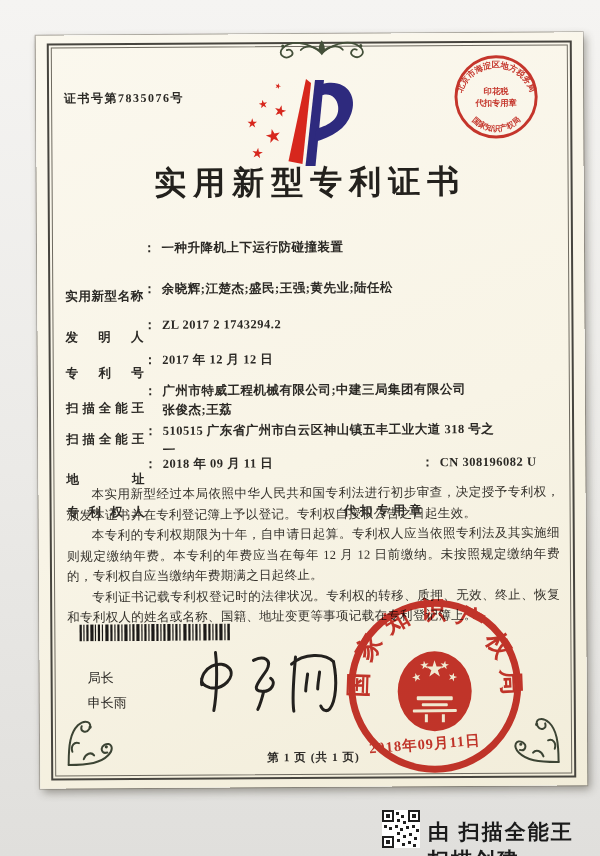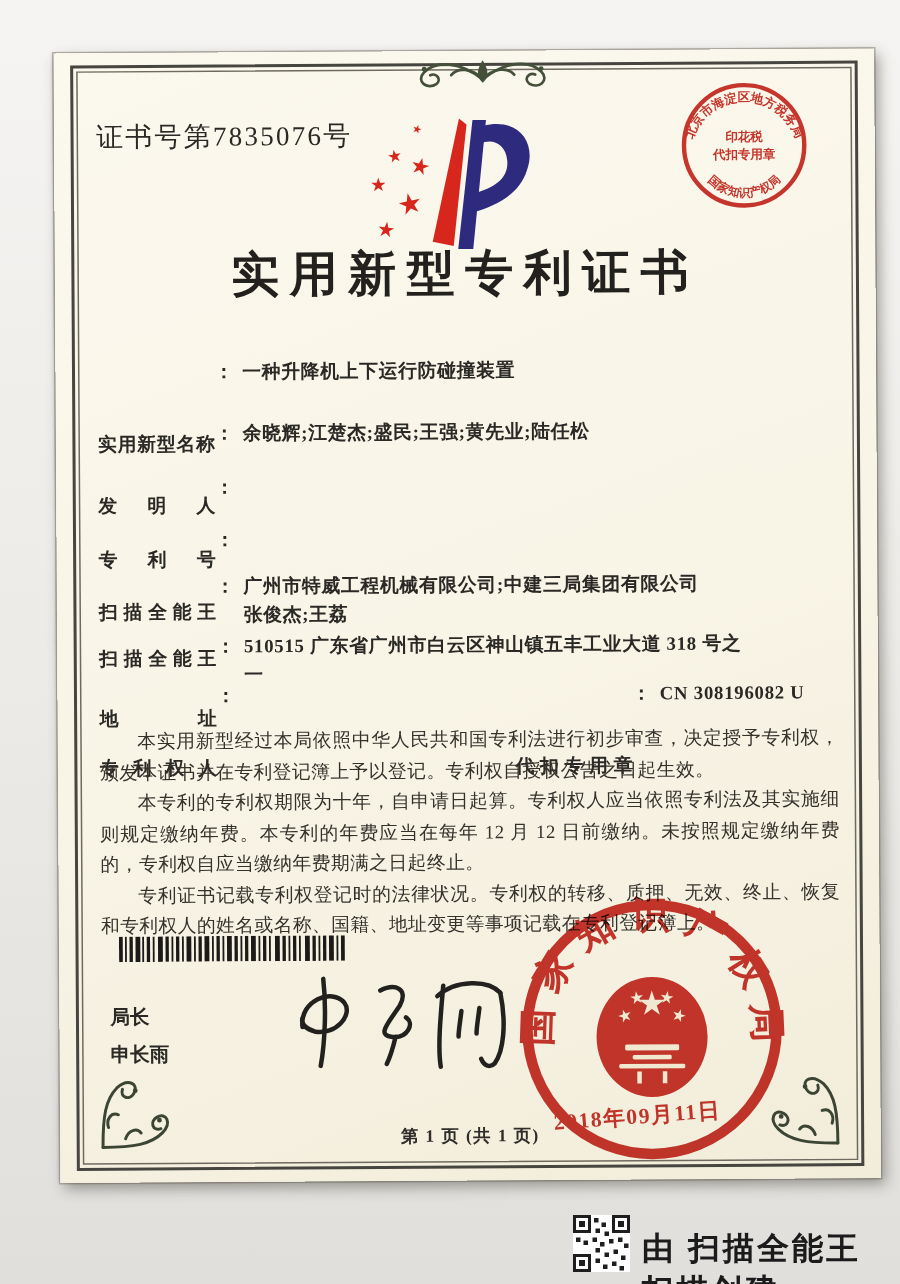--- a/index.html
+++ b/index.html
@@ -9,35 +9,35 @@
     font-family:"Liberation Serif","DejaVu Serif",serif;
   }
   .page{
     position:absolute;left:38px;top:34px;width:547px;height:753px;
     background:linear-gradient(160deg,#fbf8ee 0%,#f8f4e6 55%,#f2edda 100%);
     transform:rotate(-0.35deg);
     box-shadow:3px 4px 9px rgba(60,55,45,.45),-1px 0 2px rgba(90,85,75,.25),0 0 0 1px #bab7af;
   }
   .frame-outer{position:absolute;inset:8px 11px;border:2px solid #47453f;}
   .frame-inner{position:absolute;inset:2px;border:1px solid #6e6a60;}
-  .cert-no{position:absolute;left:28px;top:44px;font-size:18px;font-weight:normal;color:#2b2925;letter-spacing:1.5px;}
+  .cert-no{position:absolute;left:28px;top:55px;font-size:12px;font-weight:bold;color:#2b2925;letter-spacing:1.5px;}
   .logo{position:absolute;left:206px;top:40px;width:118px;height:94px;}
   .tax-seal{position:absolute;left:416px;top:20px;width:88px;height:88px;opacity:.92;mix-blend-mode:multiply;z-index:4;}
   .title{position:absolute;left:0;right:0;top:127px;text-align:center;font-size:32px;font-weight:bold;letter-spacing:7px;color:#23211d;}
   .frow{position:absolute;left:28px;right:18px;font-size:12.5px;font-weight:bold;color:#2b2925;line-height:19px;display:flex;align-items:flex-start;}
   .flabel{display:inline-block;width:78px;text-align:justify;text-align-last:justify;flex:none;margin-top:48px;}
   .colon{flex:none;}
   .fvalue{margin-left:6px;letter-spacing:.5px;}
   .r-name{top:204px;}.r-inv{top:245px;}.r-pno{top:281px;}.r-fdate{top:316px;}
   .r-patentee{top:347px;}.r-addr{top:387px;}.r-grant{top:420px;}
   .pair2{position:absolute;left:277px;top:0;display:flex;}
   .paras{position:absolute;left:28px;right:26px;top:449px;color:#35322c;}
   .paras p{margin:0;font-size:12.5px;line-height:20.5px;text-indent:2em;text-align:justify;letter-spacing:.3px;}
   .barcode{position:absolute;left:40px;top:589px;width:152px;height:17px;}
-  .director{position:absolute;left:34px;top:630px;font-size:13px;font-weight:bold;color:#2b2925;line-height:25px;}
+  .director{position:absolute;left:48px;top:630px;font-size:13px;font-weight:normal;color:#2b2925;line-height:25px;}
   .signature{position:absolute;left:148px;top:610px;width:175px;height:72px;}
   .office-seal{position:absolute;left:300px;top:563px;width:190px;height:190px;opacity:.92;mix-blend-mode:multiply;z-index:4;}
   .page-info{position:absolute;left:0;right:0;top:716px;text-align:center;font-size:11.5px;font-weight:bold;letter-spacing:1px;color:#2f2d29;}
   .ornament-top{position:absolute;left:186px;top:-7px;width:175px;height:30px;z-index:2;}
   .flourish{position:absolute;width:66px;height:66px;z-index:2;}
   .flourish.bl{left:8px;bottom:6px;}
   .flourish.br{right:8px;bottom:6px;transform:scaleX(-1);}
   .qr{position:absolute;left:382px;top:810px;width:38px;height:38px;}
   .scan-note{position:absolute;left:428px;top:818px;font-size:21px;font-weight:bold;letter-spacing:2px;color:#1b1b1b;font-family:"Liberation Sans","DejaVu Sans",sans-serif;}
   svg text{font-family:"Liberation Serif","DejaVu Serif",serif;}
@@ -125,44 +125,47 @@
     <span class="fvalue">一种升降机上下运行防碰撞装置</span>
   </div>
   <div class="frow r-inv">
     <span class="flabel">发明人</span>
       <span class="colon">：</span>
     <span class="fvalue">余晓辉;江楚杰;盛民;王强;黄先业;陆任松</span>
   </div>
   <div class="frow r-pno">
     <span class="flabel">专利号</span>
       <span class="colon">：</span>
+    <span class="fvalue">ZL 2017 2 1743294.2</span>
   </div>
   <div class="frow r-fdate">
     <span class="flabel">扫描全能王</span>
       <span class="colon">：</span>
+    <span class="fvalue">2017 年 12 月 12 日</span>
   </div>
   <div class="frow r-patentee">
     <span class="flabel">扫描全能王</span>
       <span class="colon">：</span>
     <span class="fvalue">
         <span style="display:block">广州市特威工程机械有限公司;中建三局集团有限公司</span>
         <span style="display:block">张俊杰;王荔</span>
       </span>
   </div>
   <div class="frow r-addr">
     <span class="flabel">地址</span>
       <span class="colon">：</span>
     <span class="fvalue">
         <span style="display:block">510515 广东省广州市白云区神山镇五丰工业大道 318 号之</span>
         <span style="display:block">一</span>
       </span>
   </div>
   <div class="frow r-grant">
     <span class="flabel">专利权人</span>
       <span class="colon">：</span>
+    <span class="fvalue">2018 年 09 月 11 日</span>
     <span class="pair2">
       <span class="flabel">代扣专用章</span>
         <span class="colon">：</span>
       <span class="fvalue">CN 308196082 U</span>
     </span>
   </div>
 
   <div class="paras">
     <p>本实用新型经过本局依照中华人民共和国专利法进行初步审查，决定授予专利权，颁发本证书并在专利登记簿上予以登记。专利权自授权公告之日起生效。</p>
     <p>本专利的专利权期限为十年，自申请日起算。专利权人应当依照专利法及其实施细则规定缴纳年费。本专利的年费应当在每年 12 月 12 日前缴纳。未按照规定缴纳年费的，专利权自应当缴纳年费期满之日起终止。</p>

